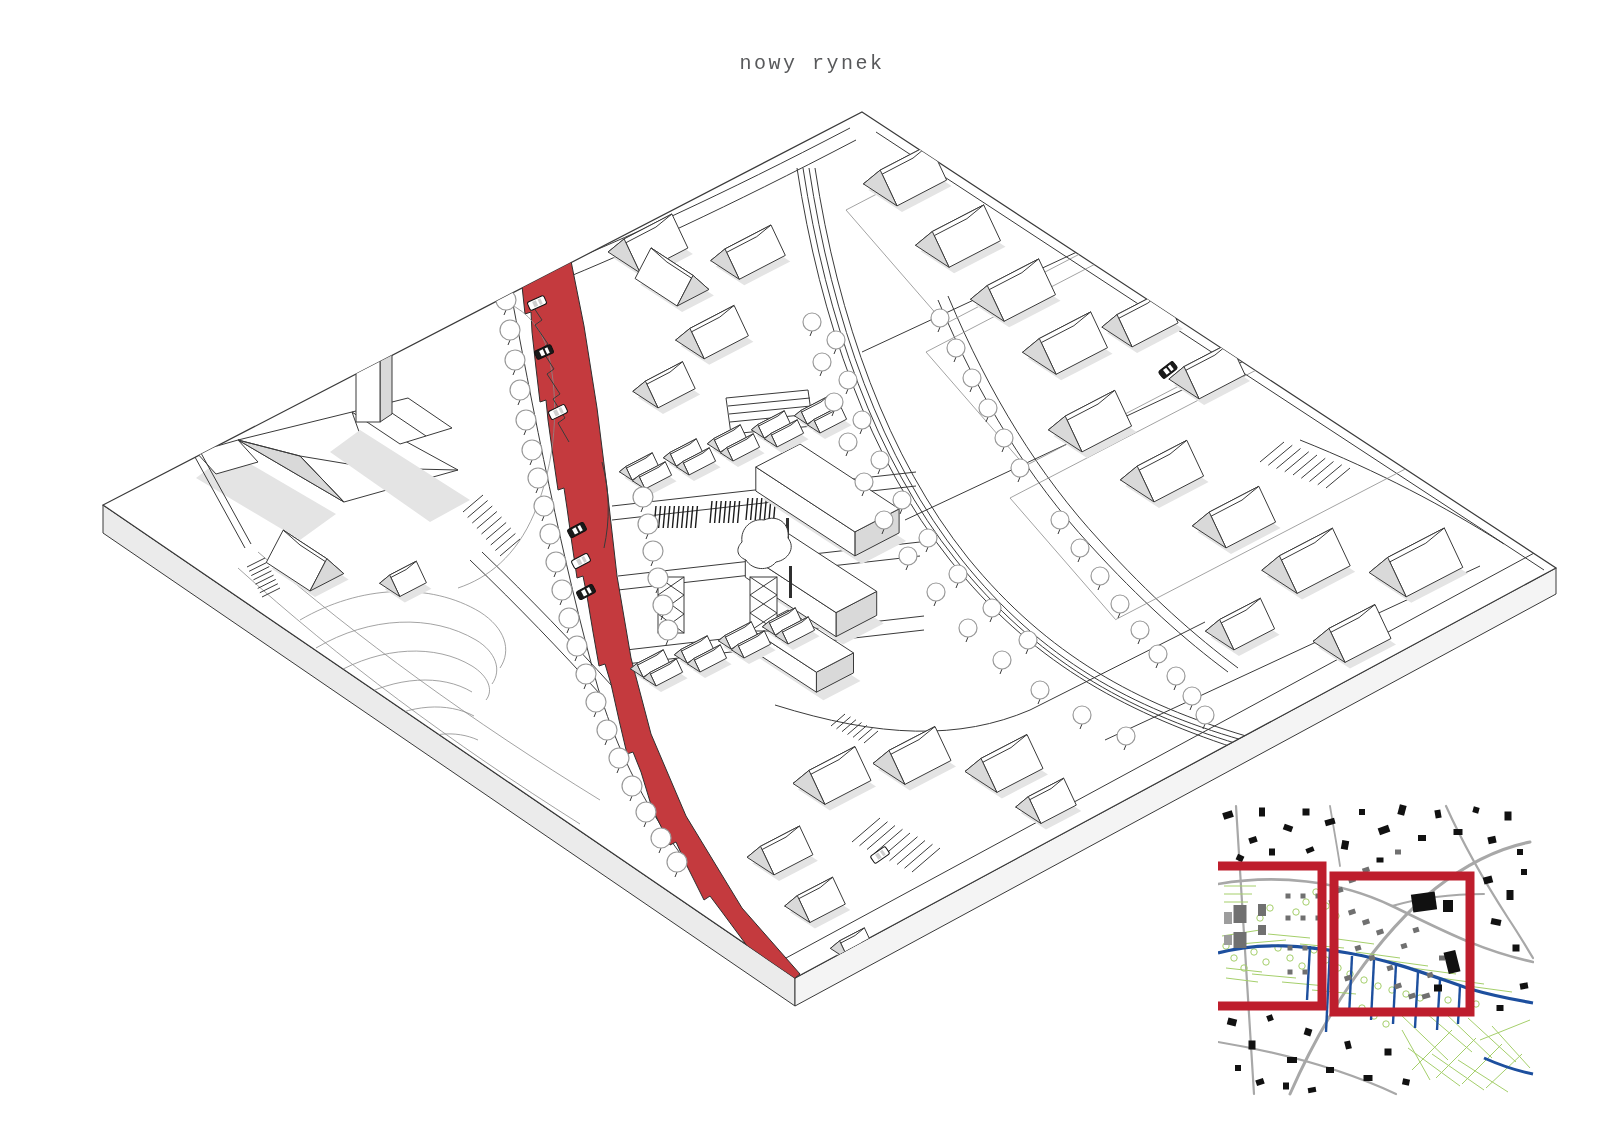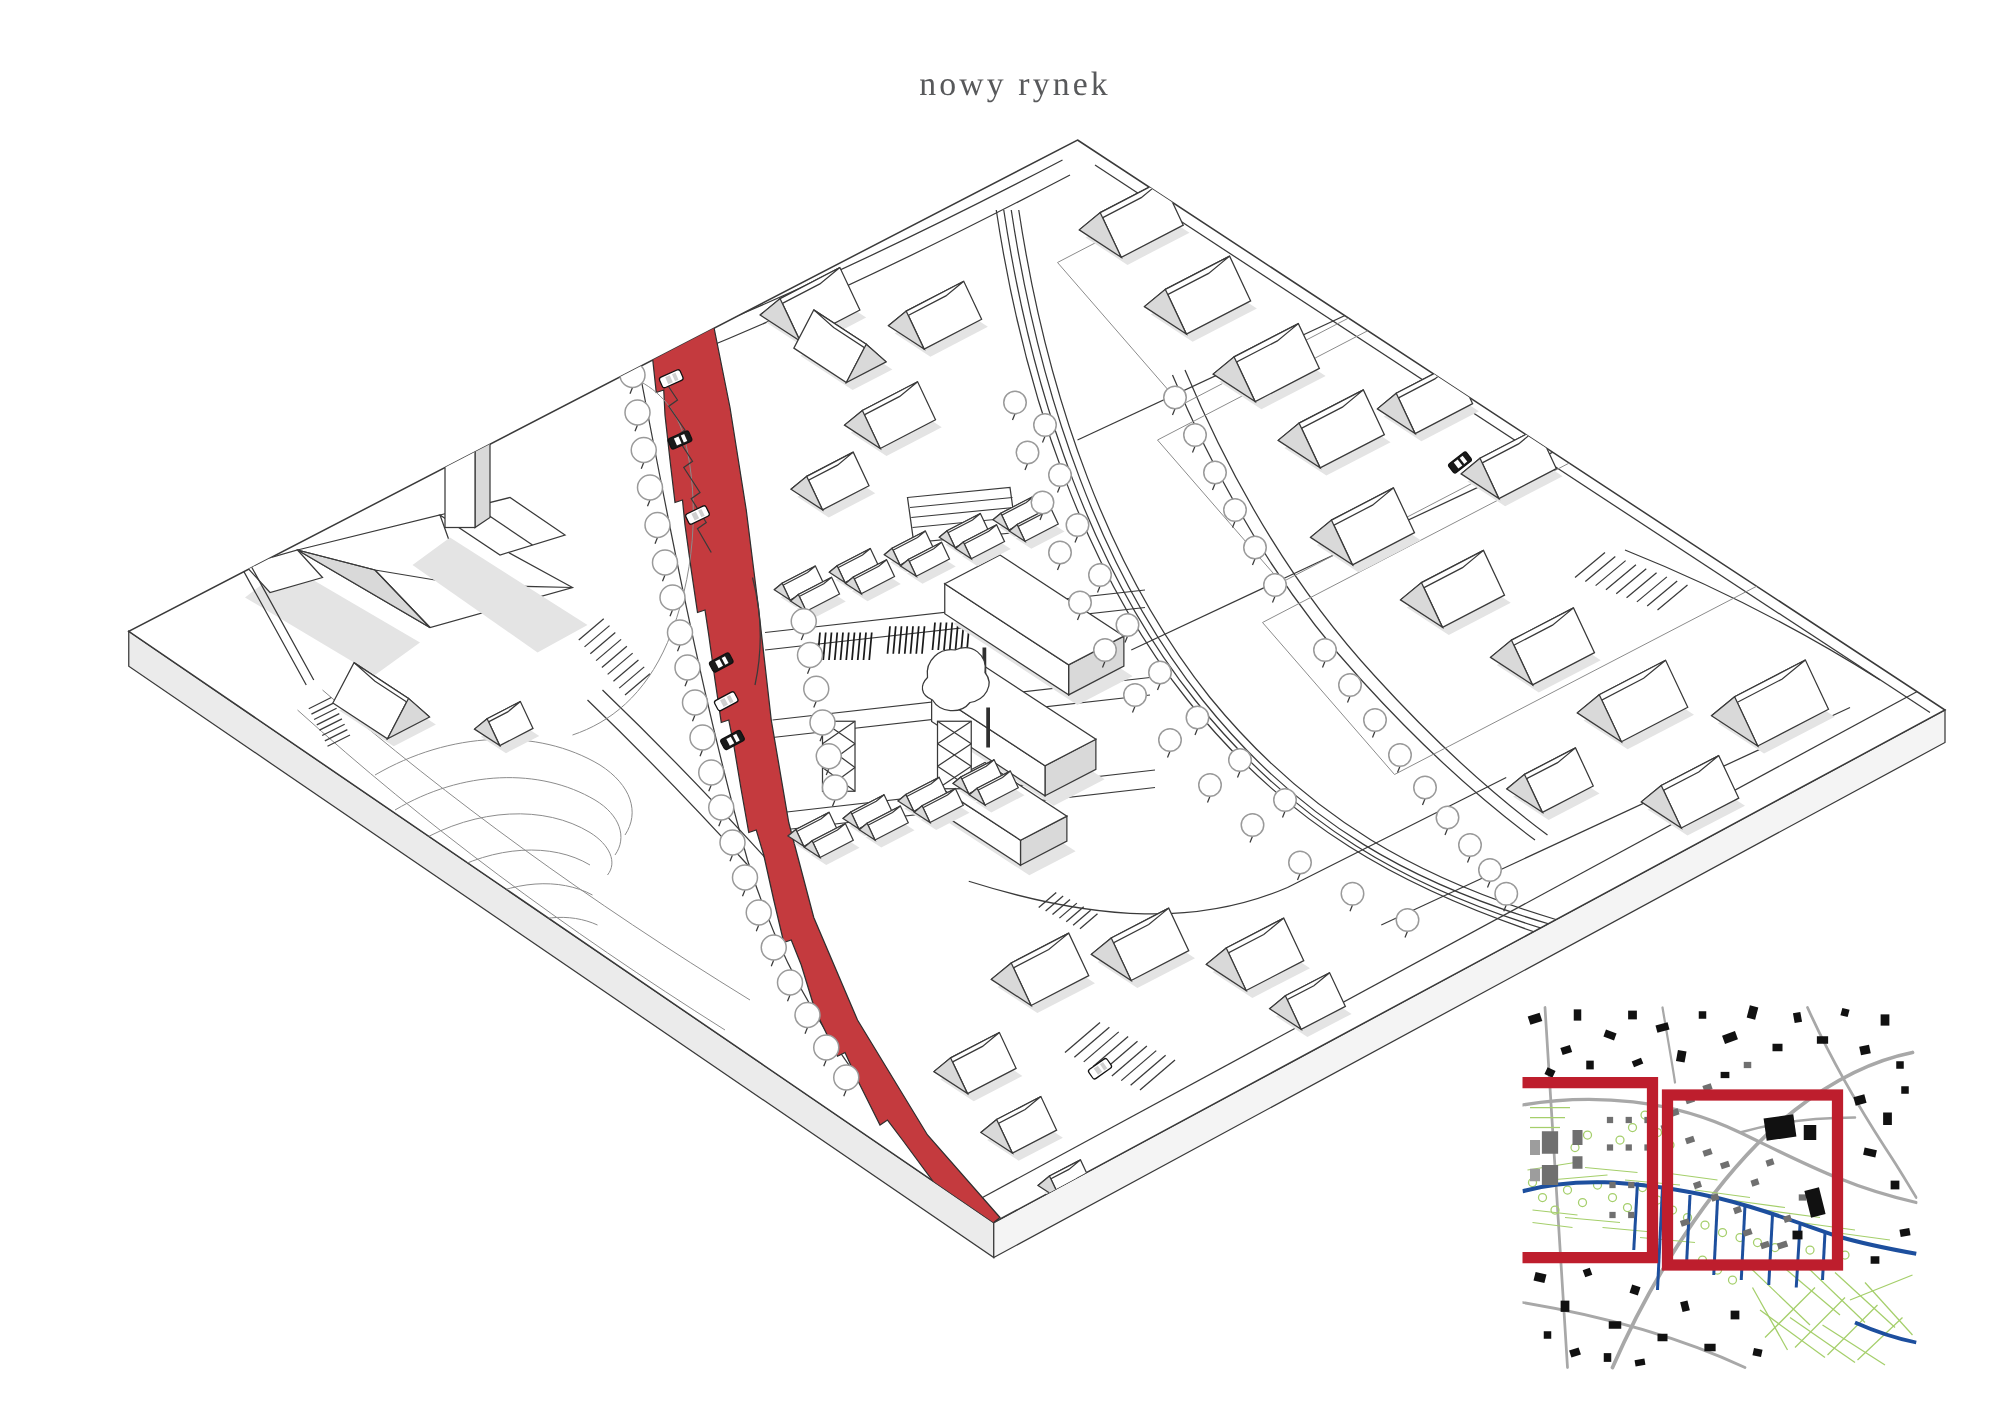--- a/index.html
+++ b/index.html
@@ -1,20 +1,20 @@
 <!DOCTYPE html>
 <html style="--accent: #c43a3e; --frame_red: #be1e2d; --line: #3a3a3a; --faint: #8c8c8c; --shade: #d9d9d9; --shadow: #e4e4e4; --plate_side: #ebebeb; --title_text: #58595b; --map_blue: #1d4f9e; --map_green: #a5cf6b; --map_road: #a8a8a8; --map_gray: #707070; --map_black: #111111;"><head>
 <meta charset="utf-8">
 <style>
   html,body{margin:0;padding:0;background:#fff;}
   .page{position:relative;width:1600px;height:1131px;background:#fff;overflow:hidden;
         font-family:"Liberation Sans",sans-serif;}
   .title{position:absolute;top:52px;left:calc(50% + 12px);transform:translateX(-50%);
-         font-size:27px;letter-spacing:2.5px;color:var(--title_text,#58595b);
-         font-family:Liberation Serif, serif;}
+         font-size:20px;letter-spacing:2.5px;color:var(--title_text,#58595b);
+         font-family:Liberation Mono, monospace;}
   svg{position:absolute;top:0;left:0;}
   .ln{fill:none;stroke:var(--line,#3a3a3a);stroke-width:1;}
   .faint{fill:none;stroke:var(--faint,#8c8c8c);stroke-width:.8;}
   .fc{fill:#ffffff;stroke:var(--line,#3a3a3a);stroke-width:1;}
   .gb{fill:var(--shade,#d9d9d9);stroke:var(--line,#3a3a3a);stroke-width:1;}
   .sh{fill:var(--shadow,#e4e4e4);stroke:none;}
   .red{fill:var(--accent,#c43a3e);stroke:#2f2f2f;stroke-width:1;}
   .plate{fill:#ffffff;stroke:var(--line,#3a3a3a);stroke-width:1.2;}
   .pside{fill:var(--plate_side,#ebebeb);stroke:var(--line,#3a3a3a);stroke-width:1;}
   .pside2{fill:#f4f4f4;stroke:var(--line,#3a3a3a);stroke-width:1;}

